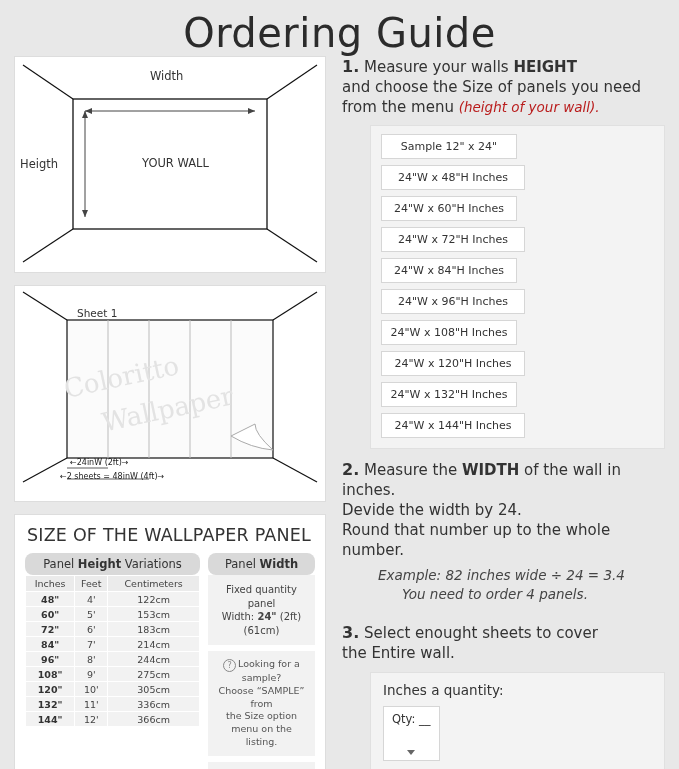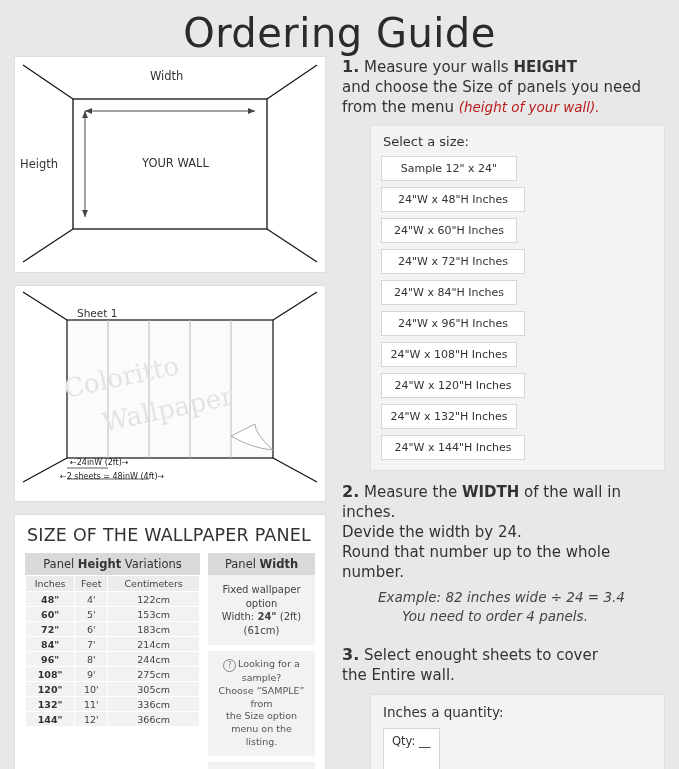--- a/index.html
+++ b/index.html
@@ -51,20 +51,21 @@
   }
   .tblwrap{display:flex;gap:8px;}
   .tbl-left{width:175px;}
   .tbl-right{flex:1;}
   .hdr{
     background:#d9d9d9;
     text-align:center;
     font-size:11.5px;
     padding:4px 0;
     color:#333;
+    border-radius:8px;
   }
   .hdr b{font-weight:bold;}
   table.sz{width:100%;border-collapse:collapse;font-size:9.5px;color:#444;}
   table.sz th{
     background:#ebebeb;font-weight:normal;padding:2px 0;border:1px solid #fff;
     font-size:9.5px;color:#444;
   }
   table.sz td{
     background:#f2f2f2;padding:1.5px 0;border:1px solid #fff;text-align:center;
   }
@@ -248,21 +249,21 @@
                     <td>366cm</td>
                   </tr>
                 </tbody>
             </table>
           </div>
           <div class="tbl-right">
             <div class="hdr">
               <span>Panel </span><b>Width</b>
             </div>
             <div class="rightbox">
-              <div>Fixed wallpaper option</div>
+              <div>Fixed quantity panel</div>
               <div>
                 <span>Width: </span><b>24"</b><span> (2ft) (61cm)</span>
               </div>
             </div>
             <div class="notebox">
               <div><span class="qmark">?</span><span>Looking for a sample?</span></div>
               <div>Choose “SAMPLE” from</div>
               <div>the Size option</div>
               <div>menu on the listing.</div>
             </div>
@@ -281,21 +282,20 @@
         <p>
           <span class="stepnum">1.</span><span> Measure your walls </span><span class="strong">HEIGHT</span>
         </p>
         <p>and choose the Size of panels you need</p>
         <p>
           <span>from the menu </span><span class="ital">(height of your wall).</span>
         </p>
       </div>
 
       <div class="sizebox">
-        <div class="cap">Select a size:</div>
         <div class="opts" id="size-options">
             <div class="opt w1">Sample 12" x 24"</div>
             <div class="opt w2">24"W x 48"H Inches</div>
             <div class="opt w1">24"W x 60"H Inches</div>
             <div class="opt w2">24"W x 72"H Inches</div>
             <div class="opt w1">24"W x 84"H Inches</div>
             <div class="opt w2">24"W x 96"H Inches</div>
             <div class="opt w1">24"W x 108"H Inches</div>
             <div class="opt w2">24"W x 120"H Inches</div>
             <div class="opt w1">24"W x 132"H Inches</div>

